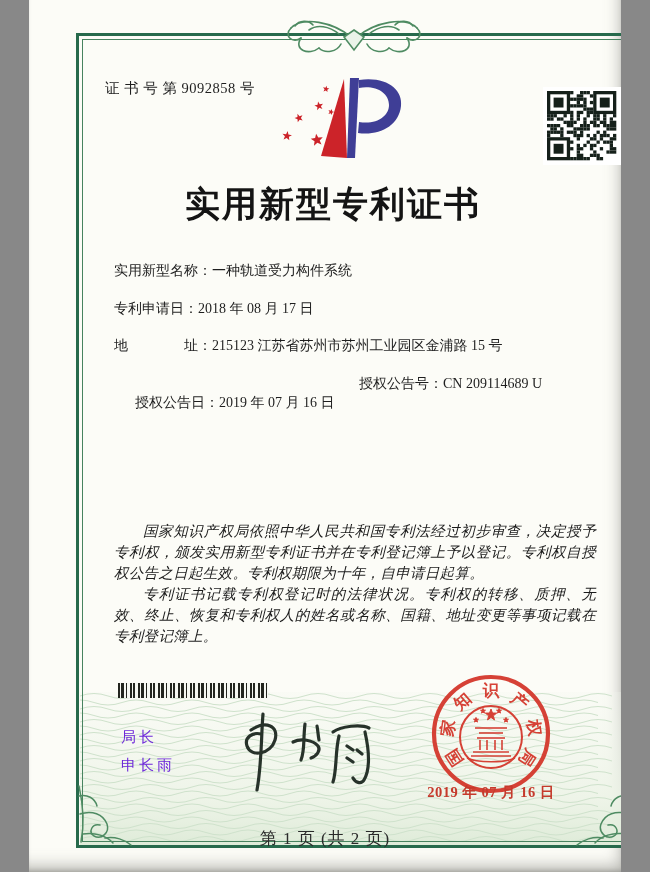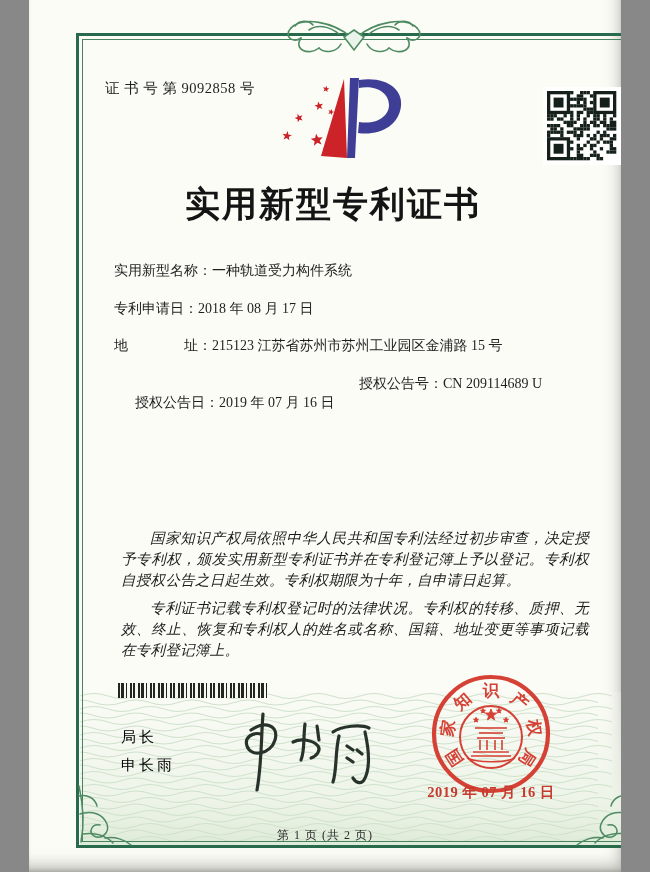--- a/index.html
+++ b/index.html
@@ -12,27 +12,27 @@
   .frame{position:absolute;left:47px;top:33px;width:555px;height:815px;border:3px solid #276a4c;box-sizing:border-box;}
   .frame-inner{position:absolute;left:3px;top:3px;right:3px;bottom:3px;border:1px solid #47835f;}
   .abs{position:absolute;}
   .cert-number{left:76px;top:79px;font-size:14.5px;letter-spacing:.5px;white-space:pre;}
   .title{left:16px;right:0;top:181px;text-align:center;font-size:35px;font-weight:600;letter-spacing:2px;color:#141414;}
   .fields{left:85px;top:261px;width:480px;font-size:14px;}
   .f-row{margin-bottom:18.6px;line-height:19px;position:relative;white-space:pre;}
   .f-label{display:inline-block;white-space:pre;}
   .g-right{position:absolute;left:245px;top:0;white-space:pre;font-family:Liberation Serif, serif;}
   .bodytext{left:85px;top:521px;width:482px;font-size:14.5px;line-height:21px;text-align:justify;font-style:italic;color:#1b1b1b;letter-spacing:.3px;}
-  .bodytext p{margin:7px;text-indent:2em;}
+  .bodytext p{margin:0;text-indent:2em;}
   .barcode{left:89px;top:683px;width:150px;height:15px;
     background:repeating-linear-gradient(90deg,#23251f 0 2px,#f6f8f2 2px 3px,#23251f 3px 6px,#f6f8f2 6px 8px,#23251f 8px 9px,#f6f8f2 9px 12px,#23251f 12px 14px,#f6f8f2 14px 15px,#23251f 15px 17px,#f6f8f2 17px 20px);}
-  .officer{left:92px;top:728px;font-family:"Liberation Sans","DejaVu Sans",sans-serif;font-size:15px;letter-spacing:3px;color:#000000;}
+  .officer{left:92px;top:728px;font-family:"Liberation Sans","DejaVu Sans",sans-serif;font-size:15px;letter-spacing:3px;color:#6d28d9;}
   .officer div{margin-bottom:9px;}
   .seal-date{left:392px;top:783px;width:140px;text-align:center;font-size:14.5px;font-weight:700;color:#c53a2c;letter-spacing:.5px;white-space:pre;}
-  .footer{left:0;right:0;top:827px;text-align:center;font-size:12px;letter-spacing:1px;color:#2a2a2a;white-space:pre;}
+  .footer{left:0;right:0;top:827px;text-align:center;font-size:17px;letter-spacing:1px;color:#2a2a2a;white-space:pre;}
   svg{display:block;}
   .seal-svg{opacity:.95;}
 </style>
 </head>
 <body>
 
 <div class="page">
 
   <svg class="abs" style="left:51px;top:692px;" width="548" height="154" viewBox="0 0 548 154">
     <defs>

